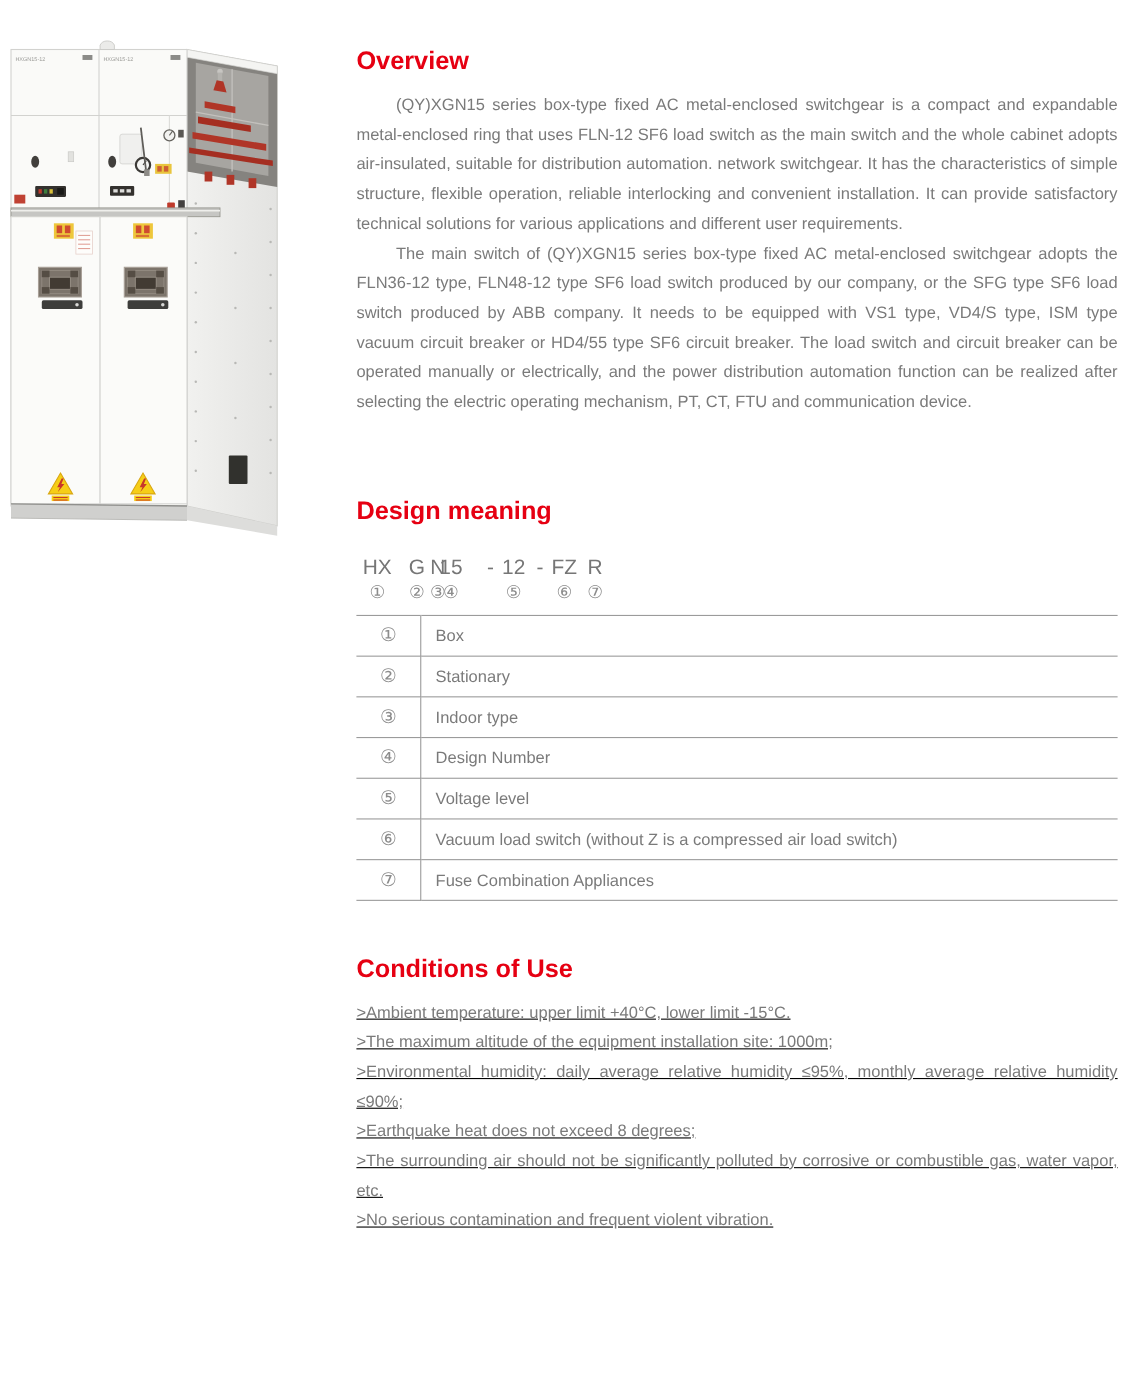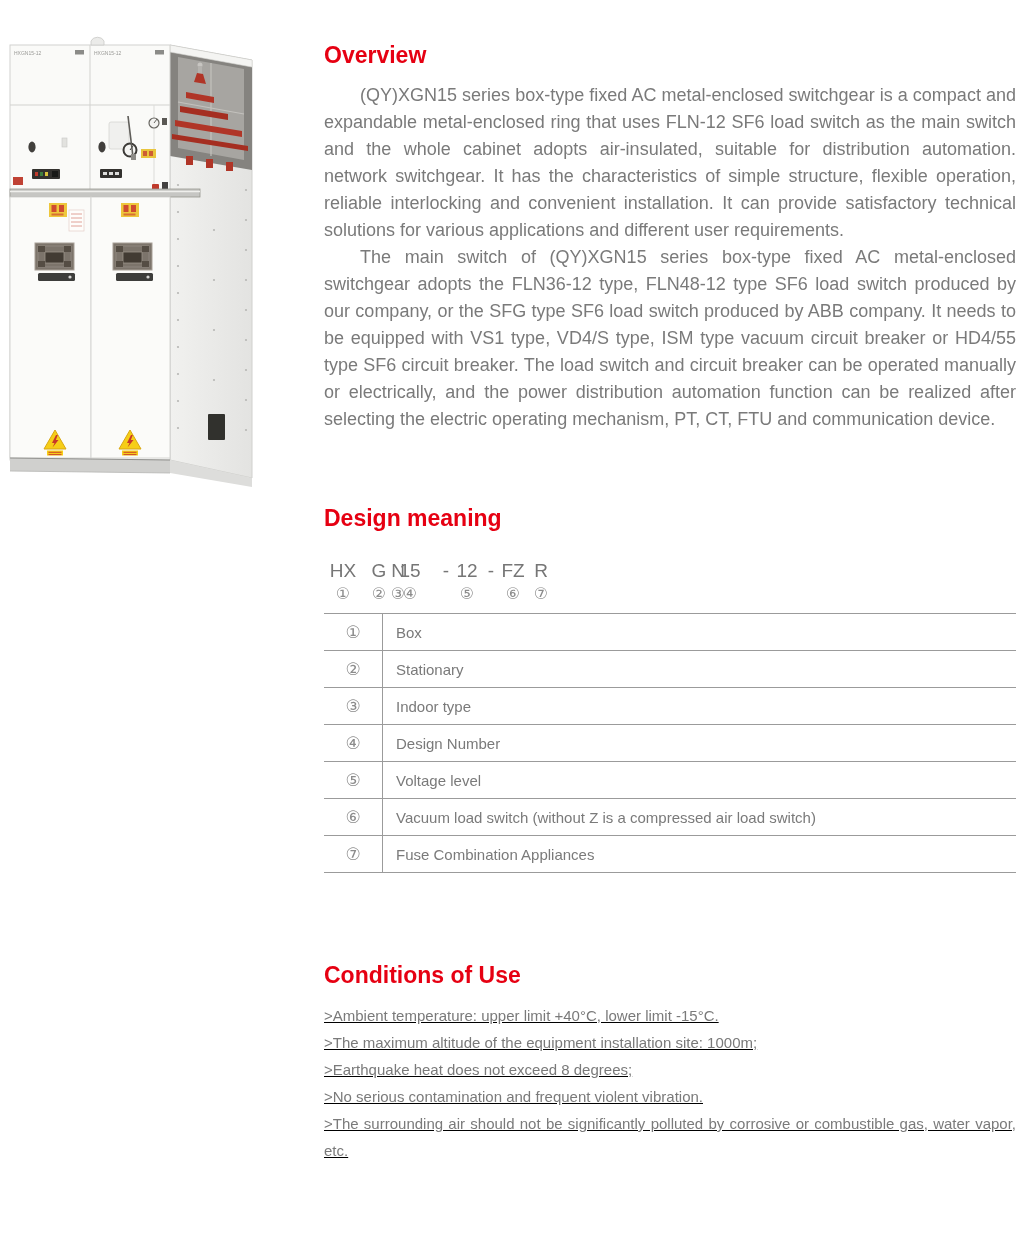--- a/index.html
+++ b/index.html
@@ -29,24 +29,24 @@
   }
   .heading {
     font-size: 23px;
     font-weight: bold;
     line-height: 26px;
     color: var(--accent-red, #e60012);
     margin: 0;
   }
   .heading.overview-h { margin-top: 42px; }
   .heading.model-h   { margin-top: 72px; }
-  .heading.cond-h    { margin-top: 89px; }
+  .heading.cond-h    { margin-top: 48px; }
 
   .para {
-    font-size: 18px;
+    font-size: 15px;
     line-height: 27px;
     color: var(--text-gray, #7a7a7a);
     text-align: justify;
     margin: 0;
   }
   .para.first { margin-top: 14px; }
   .para.indent { text-indent: 36px; }
 
   
   .code-row {
@@ -374,19 +374,20 @@
           <td class="cdesc">Fuse Combination Appliances</td>
         </tr>
       </tbody>
     </table>
 
     <h2 class="heading cond-h">Conditions of Use</h2>
 
     <div class="cond-list">
       <p class="cond-item">&gt;Ambient temperature: upper limit +40°C, lower limit -15°C.</p>
       <p class="cond-item">&gt;The maximum altitude of the equipment installation site: 1000m;</p>
+      <p class="cond-item">&gt;Environmental humidity: daily average relative humidity ≤95%, monthly average relative humidity ≤90%;</p>
       <p class="cond-item">&gt;Earthquake heat does not exceed 8 degrees;</p>
+      <p class="cond-item">&gt;The surrounding air should not be significantly polluted by corrosive or combustible gas, water vapor, etc.</p>
       <p class="cond-item">&gt;No serious contamination and frequent violent vibration.</p>
-      <p class="cond-item">&gt;The surrounding air should not be significantly polluted by corrosive or combustible gas, water vapor, etc.</p>
     </div>
 
   </div>
 </div>
 
 </body></html>

